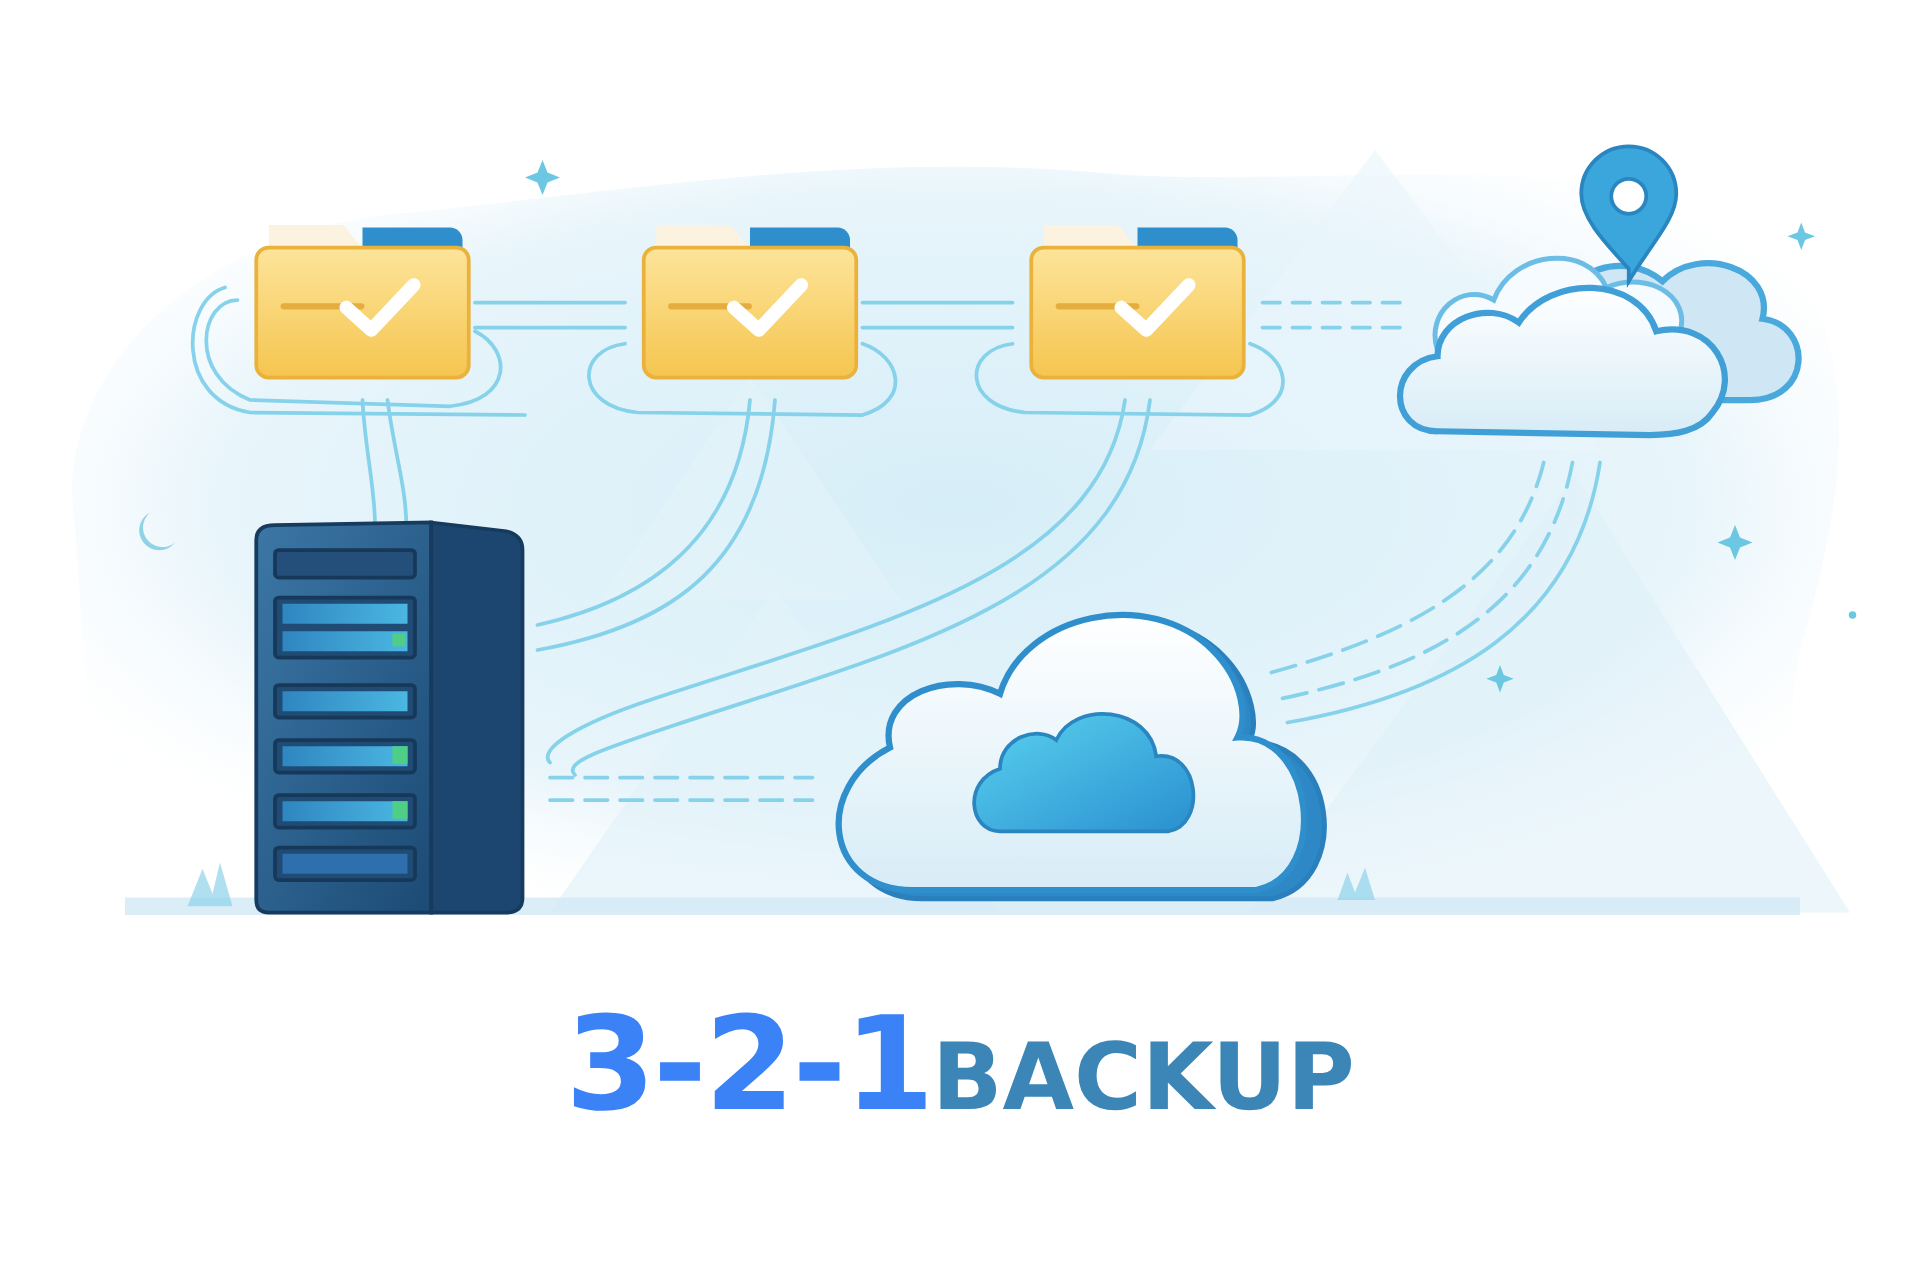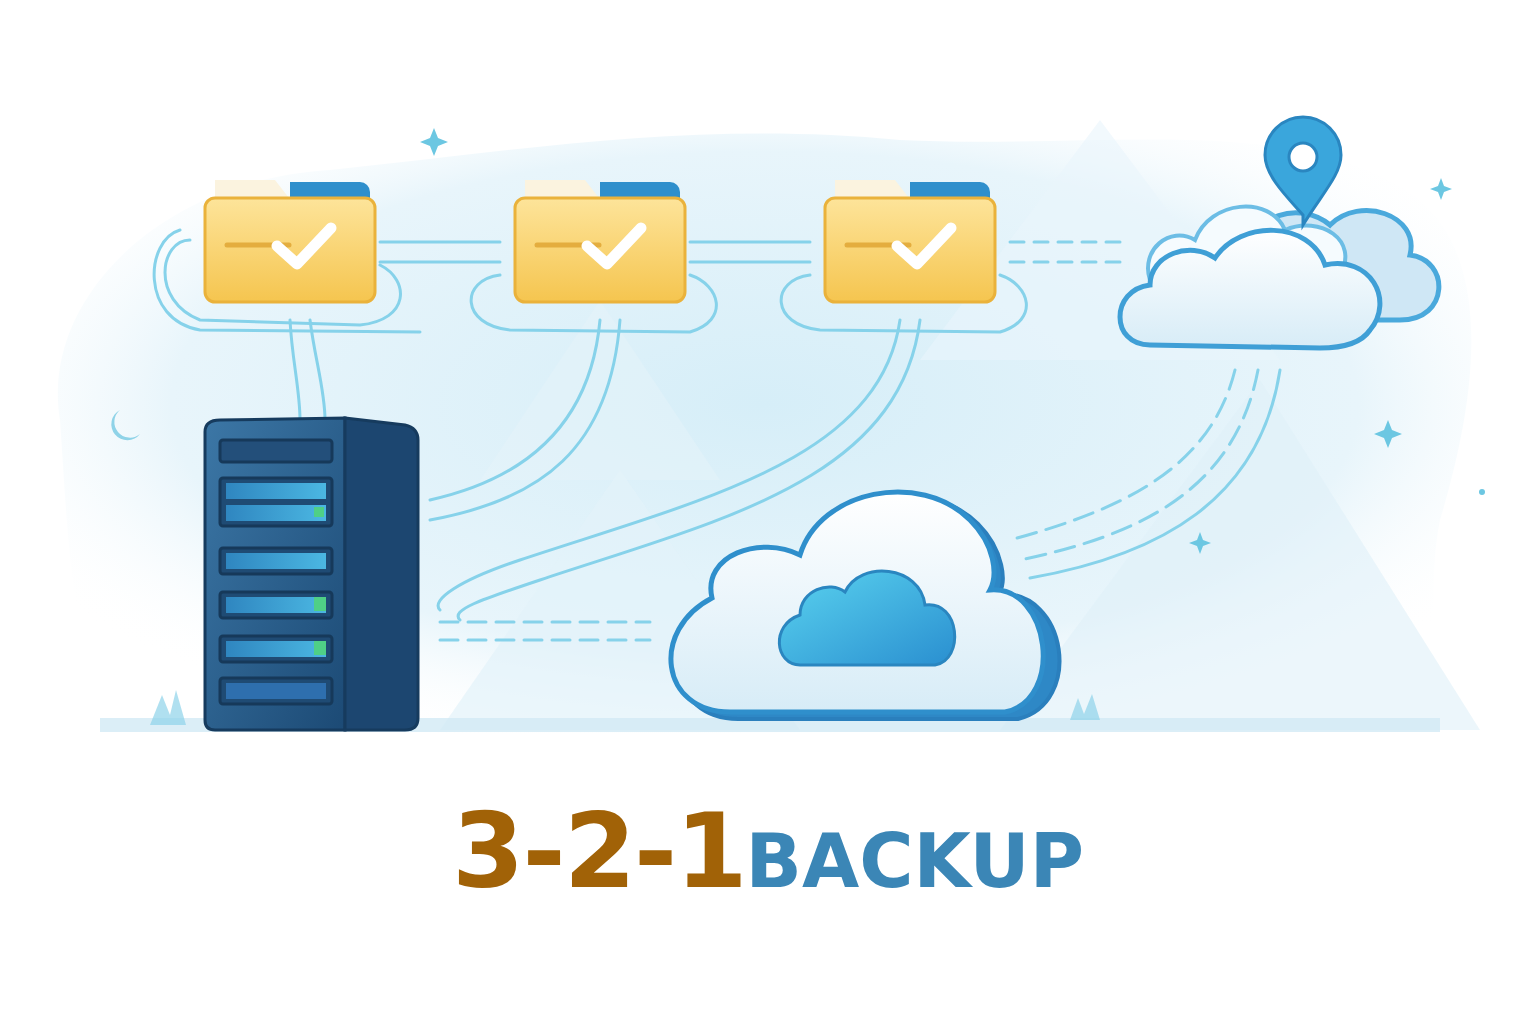--- a/index.html
+++ b/index.html
@@ -1,19 +1,19 @@
 <!DOCTYPE html>
 <html><head>
 <meta charset="utf-8">
 <style>
   html,body{margin:0;padding:0;}
   body{width:1536px;height:1024px;background:#ffffff;position:relative;overflow:hidden;font-family:"Liberation Sans",sans-serif;}
   .scene{position:absolute;left:0;top:0;width:1536px;height:1024px;}
   .title{position:absolute;left:0;top:790px;width:1536px;text-align:center;white-space:nowrap;}
-  .title .num{font-family:"DejaVu Sans",sans-serif;font-weight:bold;font-size:104px;color:#a16207;letter-spacing:-2px;vertical-align:baseline;}
+  .title .num{font-family:"DejaVu Sans",sans-serif;font-weight:bold;font-size:104px;color:#3b82f6;letter-spacing:-2px;vertical-align:baseline;}
   .title .word{font-family:"DejaVu Sans",sans-serif;font-weight:bold;font-size:74px;color:#3b86b6;vertical-align:baseline;}
 </style>
 </head>
 <body>
 
 <svg class="scene" width="1536" height="1024" viewBox="0 0 1536 1024" xmlns="http://www.w3.org/2000/svg">
   <defs>
     <radialGradient id="wash" cx="50%" cy="45%" r="60%">
       <stop offset="0%" stop-color="#d6eef8"></stop>
       <stop offset="70%" stop-color="#e8f5fb"></stop>

